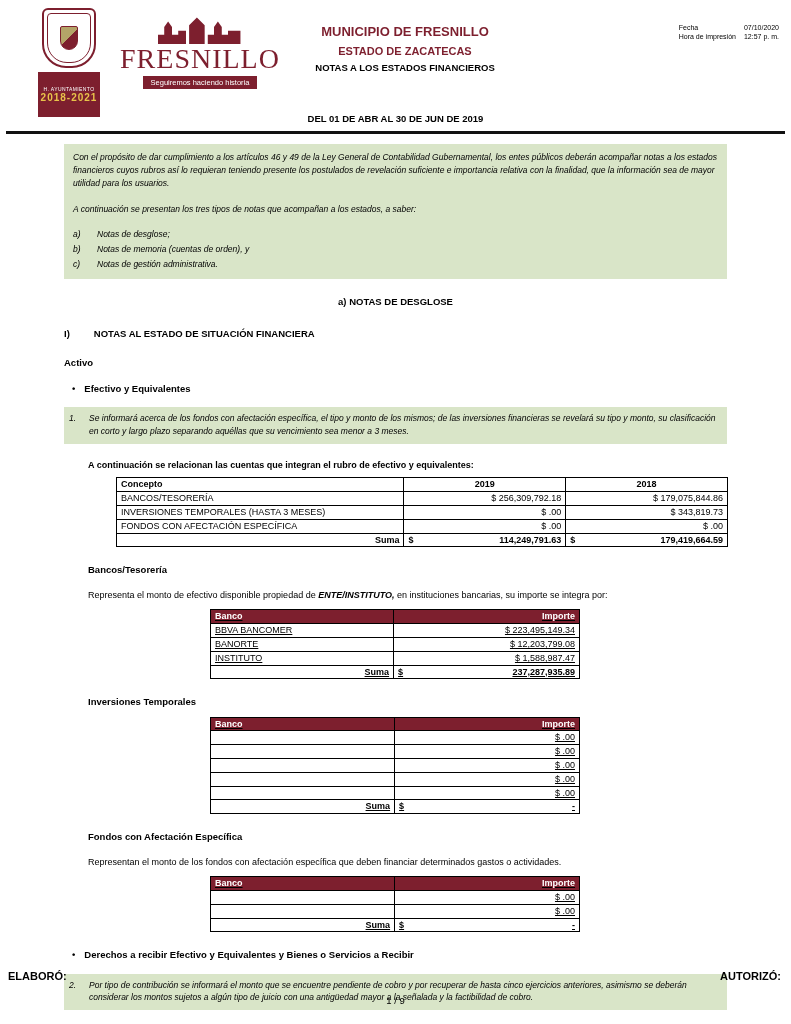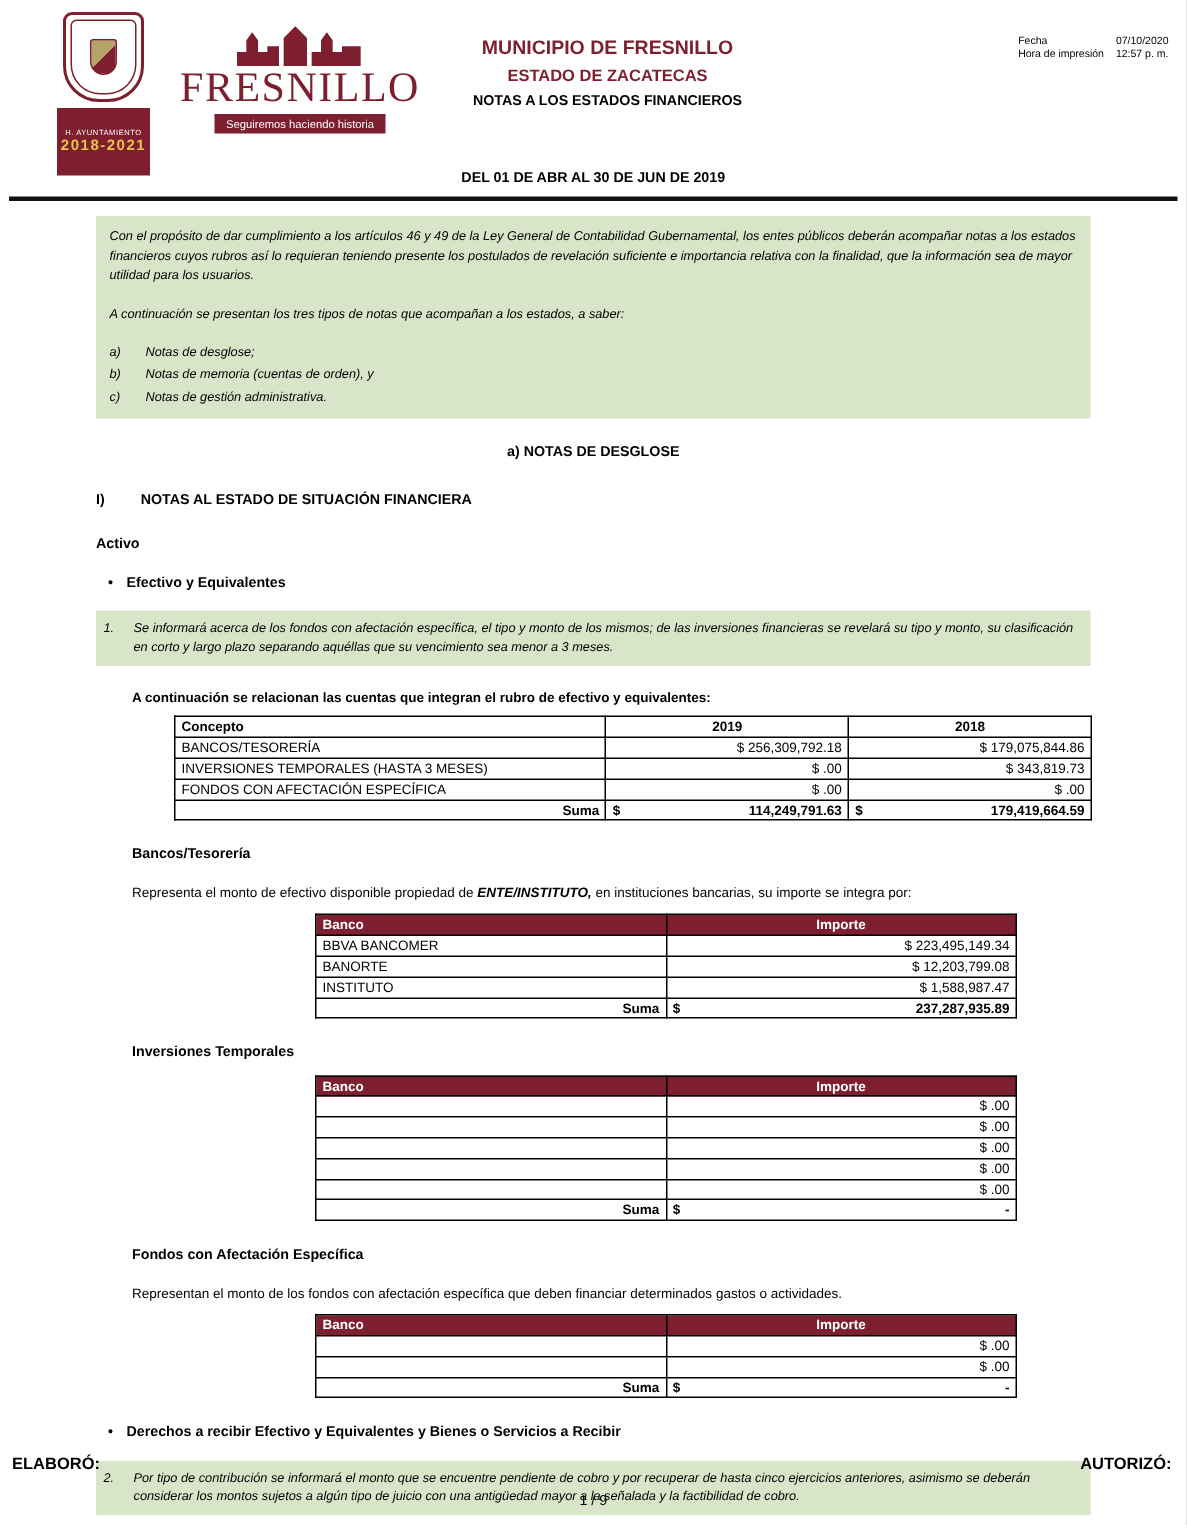--- a/index.html
+++ b/index.html
@@ -59,22 +59,22 @@
   .para{margin-top:12px;}
   .para .ente{font-weight:bold;font-style:italic;}
 
   table{border-collapse:collapse;font-size:9px;line-height:1.2;}
   td,th{border:1px solid #000;padding:1px 4px;height:12px;vertical-align:middle;}
   th{font-weight:bold;}
   .amt{text-align:right;}
   .tbl-efectivo{margin:6px 0 0 52px;width:612px;}
   .tbl-efectivo th{text-align:center;}
   .tbl-efectivo th.th-concepto{text-align:left;}
-  .bank-table{margin:8px 0 0 146px;width:468px;}
-  .bank-table th{background:var(--maroon);color:#fff;text-align:center;}
+  .bank-table{margin:8px 0 0 146px;width:370px;text-decoration:underline;}
+  .bank-table th{background:var(--maroon);color:#fff;text-align:right;}
   .bank-table th.th-banco{text-align:left;}
   .suma td{font-weight:bold;}
   .suma .lbl{text-align:right;}
   .money{display:flex;justify-content:space-between;font-weight:bold;}
 
   
   .foot-l{position:absolute;left:8px;bottom:42px;font-weight:bold;font-size:11px;}
   .foot-r{position:absolute;right:10px;bottom:42px;font-weight:bold;font-size:11px;}
   .pageno{position:absolute;left:0;right:0;bottom:18px;text-align:center;font-size:9.5px;}
 </style>

